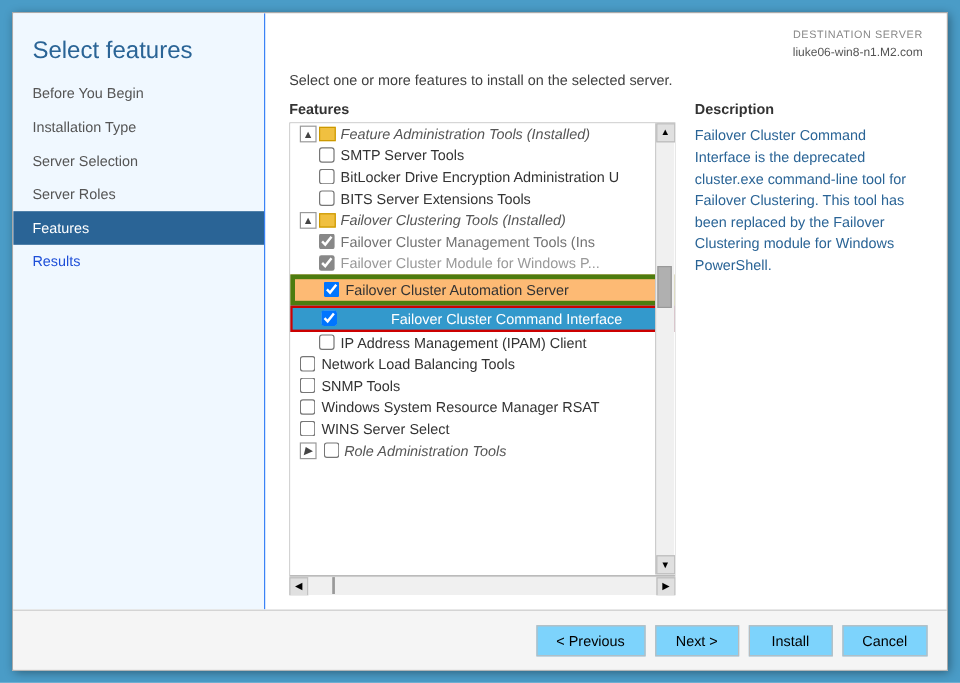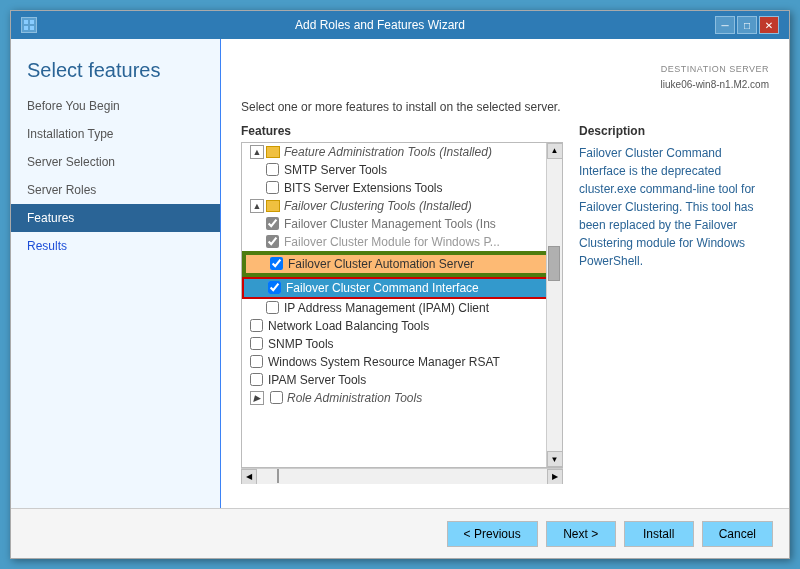--- a/index.html
+++ b/index.html
@@ -89,21 +89,21 @@
     }
     .sidebar-item.active {
       background: #2a6496;
       color: white;
     }
     .sidebar-item.disabled {
       color: #1d4ed8;
     }
     .main-content {
       flex: 1;
-      padding: 24px 20px;
+      padding: 12px 20px;
       overflow: hidden;
       display: flex;
       flex-direction: column;
     }
     .dest-server {
       text-align: right;
       font-size: 10px;
       color: #555;
       margin-bottom: 8px;
       line-height: 1.5;
@@ -300,36 +300,20 @@
       flex: 1;
       height: 100%;
       background: #f0f0f0;
     }
   </style>
 </head>
 <body>
 
 <div class="window">
 
-  <div class="title-bar">
-    <div class="title-bar-icon">
-      <svg width="12" height="12" viewBox="0 0 12 12">
-          <rect x="1" y="1" width="4" height="4" fill="#8cf"></rect>
-          <rect x="7" y="1" width="4" height="4" fill="#8cf"></rect>
-          <rect x="1" y="7" width="4" height="4" fill="#8cf"></rect>
-          <rect x="7" y="7" width="4" height="4" fill="#8cf"></rect>
-        </svg>
-    </div>
-    <span class="title-text">Add Roles and Features Wizard</span>
-    <div class="window-controls">
-      <div class="win-btn">─</div>
-      <div class="win-btn">□</div>
-      <div class="win-btn close">✕</div>
-    </div>
-  </div>
 
   <div class="content-area">
 
     <div class="sidebar">
       <div class="sidebar-title">Select features</div>
       <div class="sidebar-item">Before You Begin</div>
       <div class="sidebar-item">Installation Type</div>
       <div class="sidebar-item">Server Selection</div>
       <div class="sidebar-item">Server Roles</div>
       <div class="sidebar-item active">Features</div>
@@ -356,20 +340,25 @@
                 <span class="folder-icon"></span>
                 <span>Feature Administration Tools (Installed)</span>
               </div>
 
               <div class="checkbox-item">
                 <span class="indent" style="width:20px"></span>
                 <input type="checkbox" style="">
                 <span>SMTP Server Tools</span>
               </div>
 
+              <div class="checkbox-item">
+                <span class="indent" style="width:20px"></span>
+                <input type="checkbox" style="">
+                <span>BitLocker Drive Encryption Administration U</span>
+              </div>
 
               <div class="checkbox-item">
                 <span class="indent" style="width:20px"></span>
                 <input type="checkbox" style="">
                 <span>BITS Server Extensions Tools</span>
               </div>
 
               <div class="tree-item group-header">
                 <span class="indent" style="width:4px"></span>
                 <span class="expand-btn">▲</span>
@@ -387,21 +376,21 @@
                 <span class="indent" style="width:20px"></span>
                 <input type="checkbox" checked="" style="accent-color: rgb(136, 136, 136);">
                 <span style="color:#999;">Failover Cluster Module for Windows P...</span>
               </div>
 
               <div class="checkbox-item highlighted-row" style="padding: 2px 4px 2px 24px;">
                 <input type="checkbox" checked="" style="">
                 <span>Failover Cluster Automation Server</span>
               </div>
 
-              <div class="checkbox-item highlighted-row-selected" style="padding: 2px 4px 2px 24px;">
+              <div class="checkbox-item highlighted-row-selected" style="padding: 2px 4px 2px 24px; gap: 40px;">
                 <input type="checkbox" checked="" style="">
                 <span>Failover Cluster Command Interface</span>
               </div>
 
               <div class="checkbox-item">
                 <span class="indent" style="width:20px"></span>
                 <input type="checkbox" style="">
                 <span>IP Address Management (IPAM) Client</span>
               </div>
 
@@ -419,21 +408,21 @@
 
               <div class="checkbox-item">
                 <span class="indent" style="width:4px"></span>
                 <input type="checkbox" style="">
                 <span>Windows System Resource Manager RSAT</span>
               </div>
 
               <div class="checkbox-item">
                 <span class="indent" style="width:4px"></span>
                 <input type="checkbox" style="">
-                <span>IPAM Server Tools</span>
+                <span>WINS Server Select</span>
               </div>
 
               <div class="tree-item group-header">
                 <span class="indent" style="width:4px"></span>
                 <span class="expand-btn">▶</span>
                 <span style="width:4px;display:inline-block;"></span>
                 <input type="checkbox" style="margin-right: 4px;">
                 <span>Role Administration Tools</span>
               </div>
 

